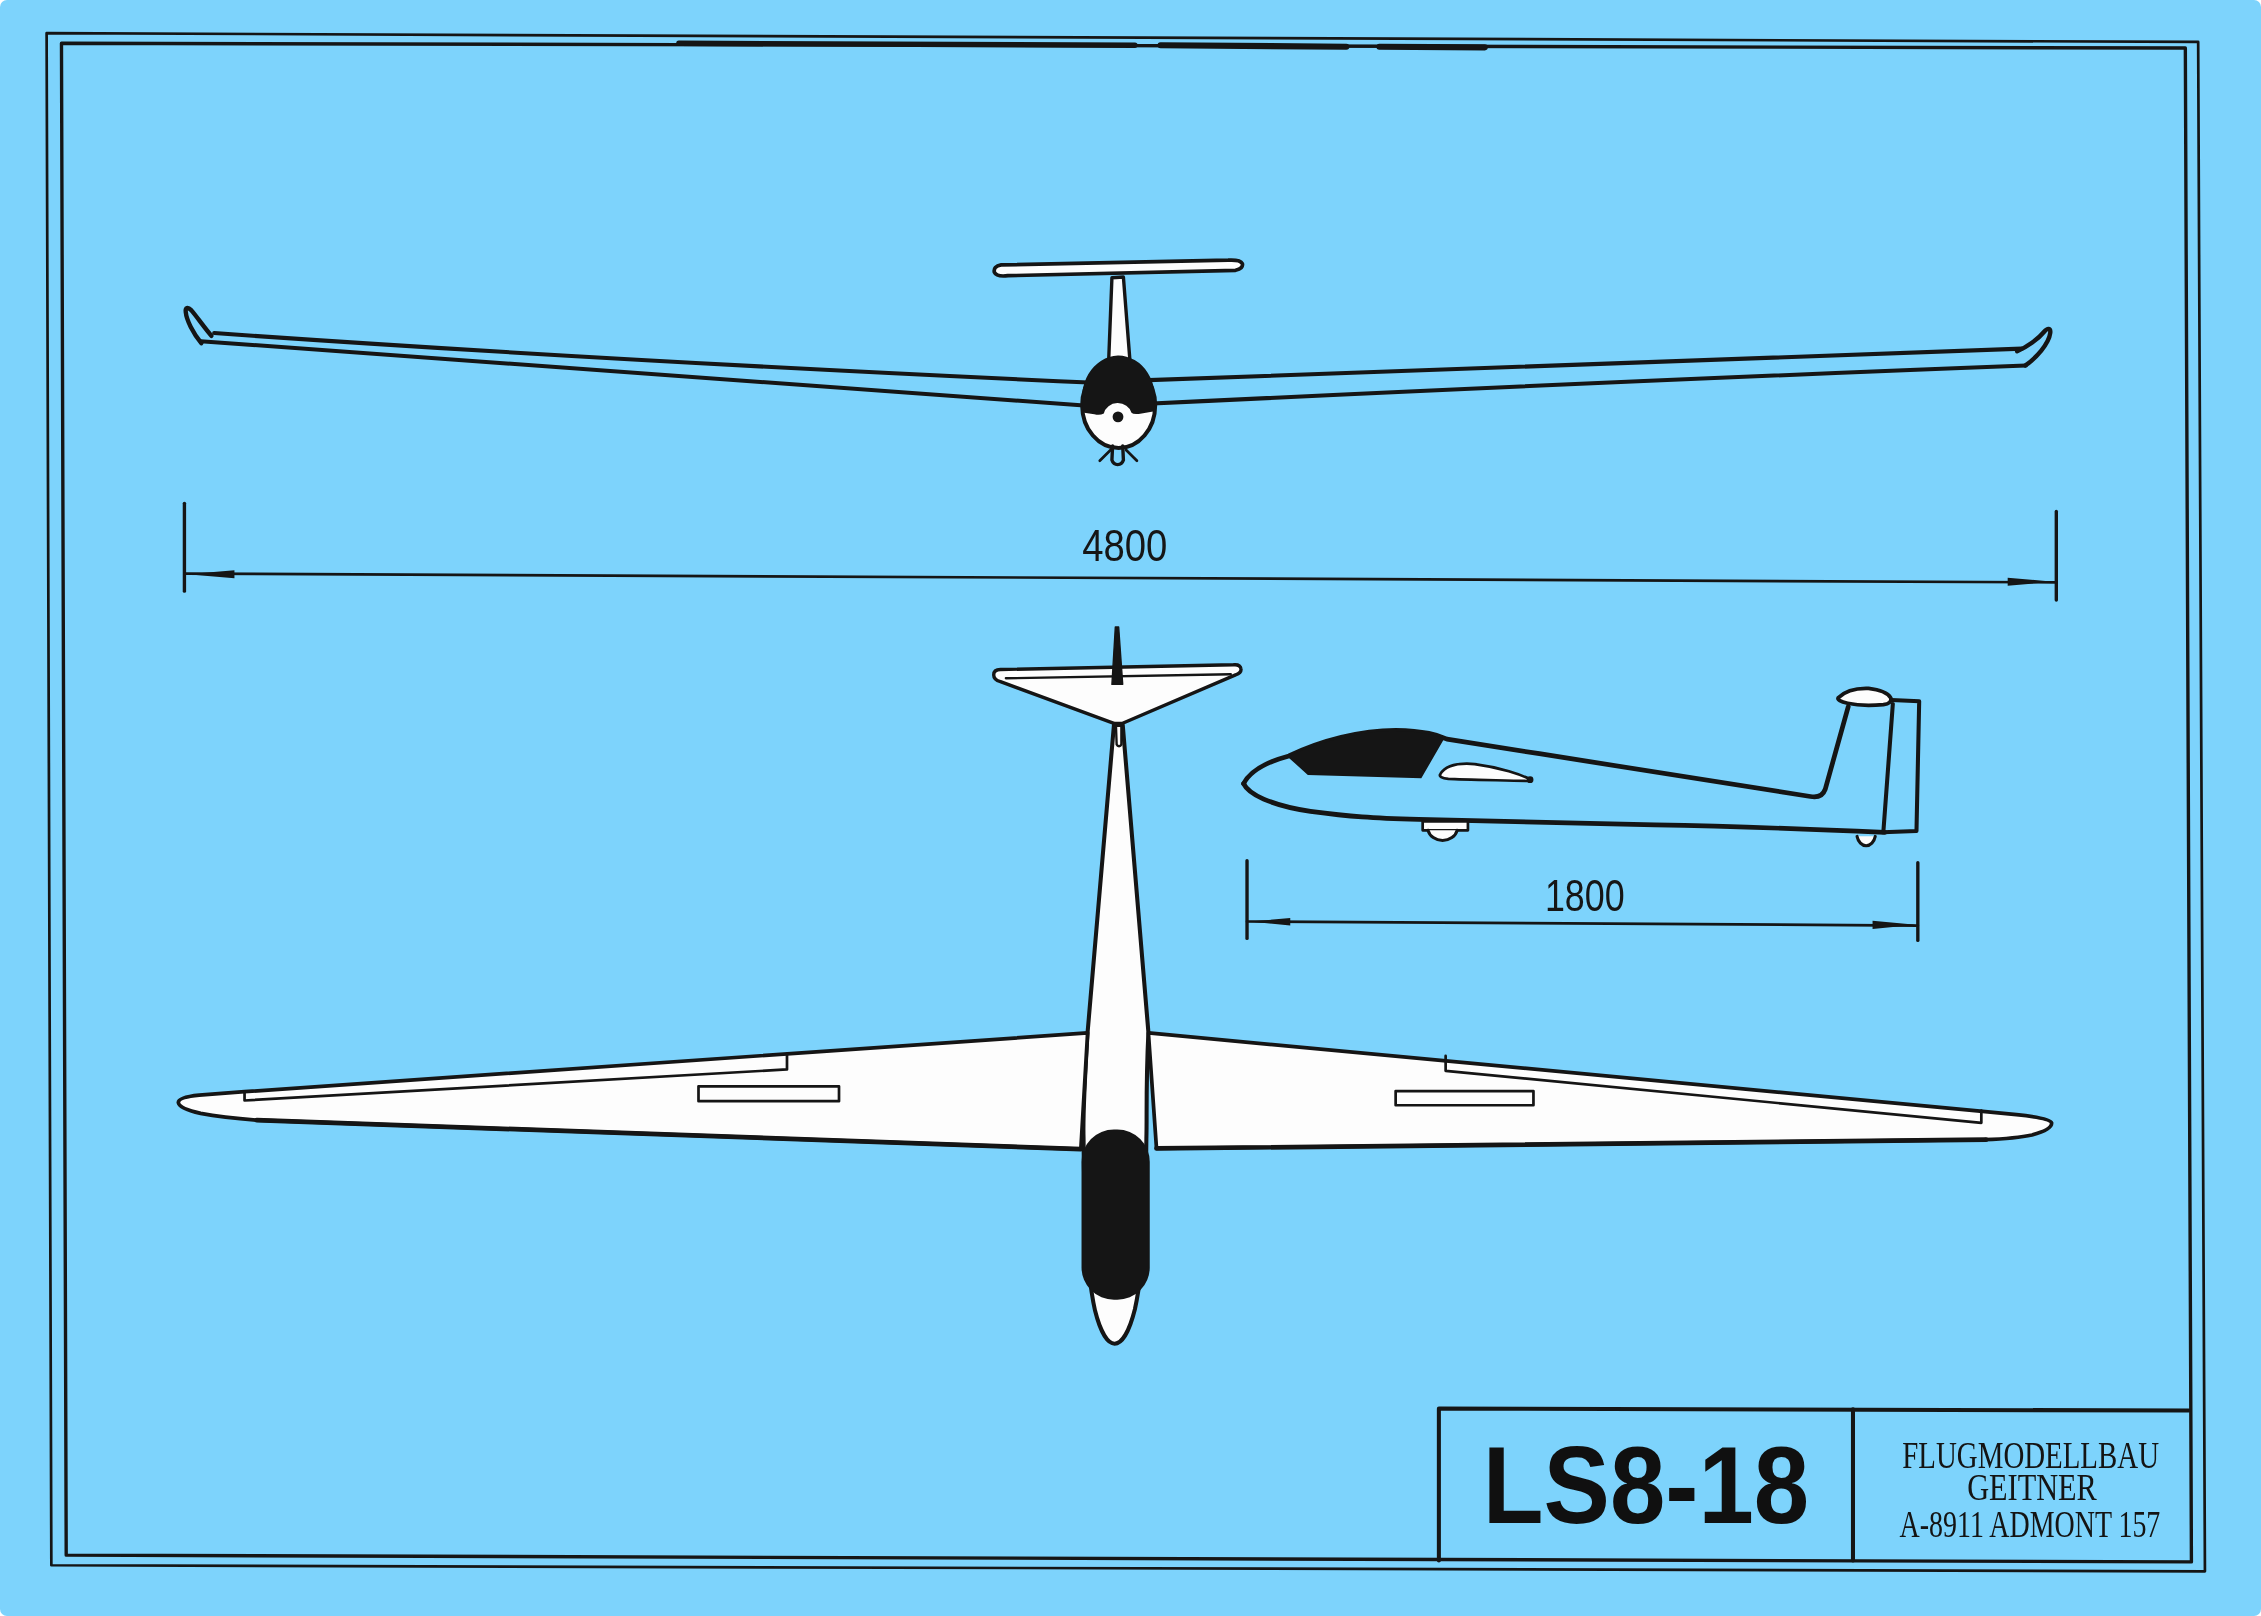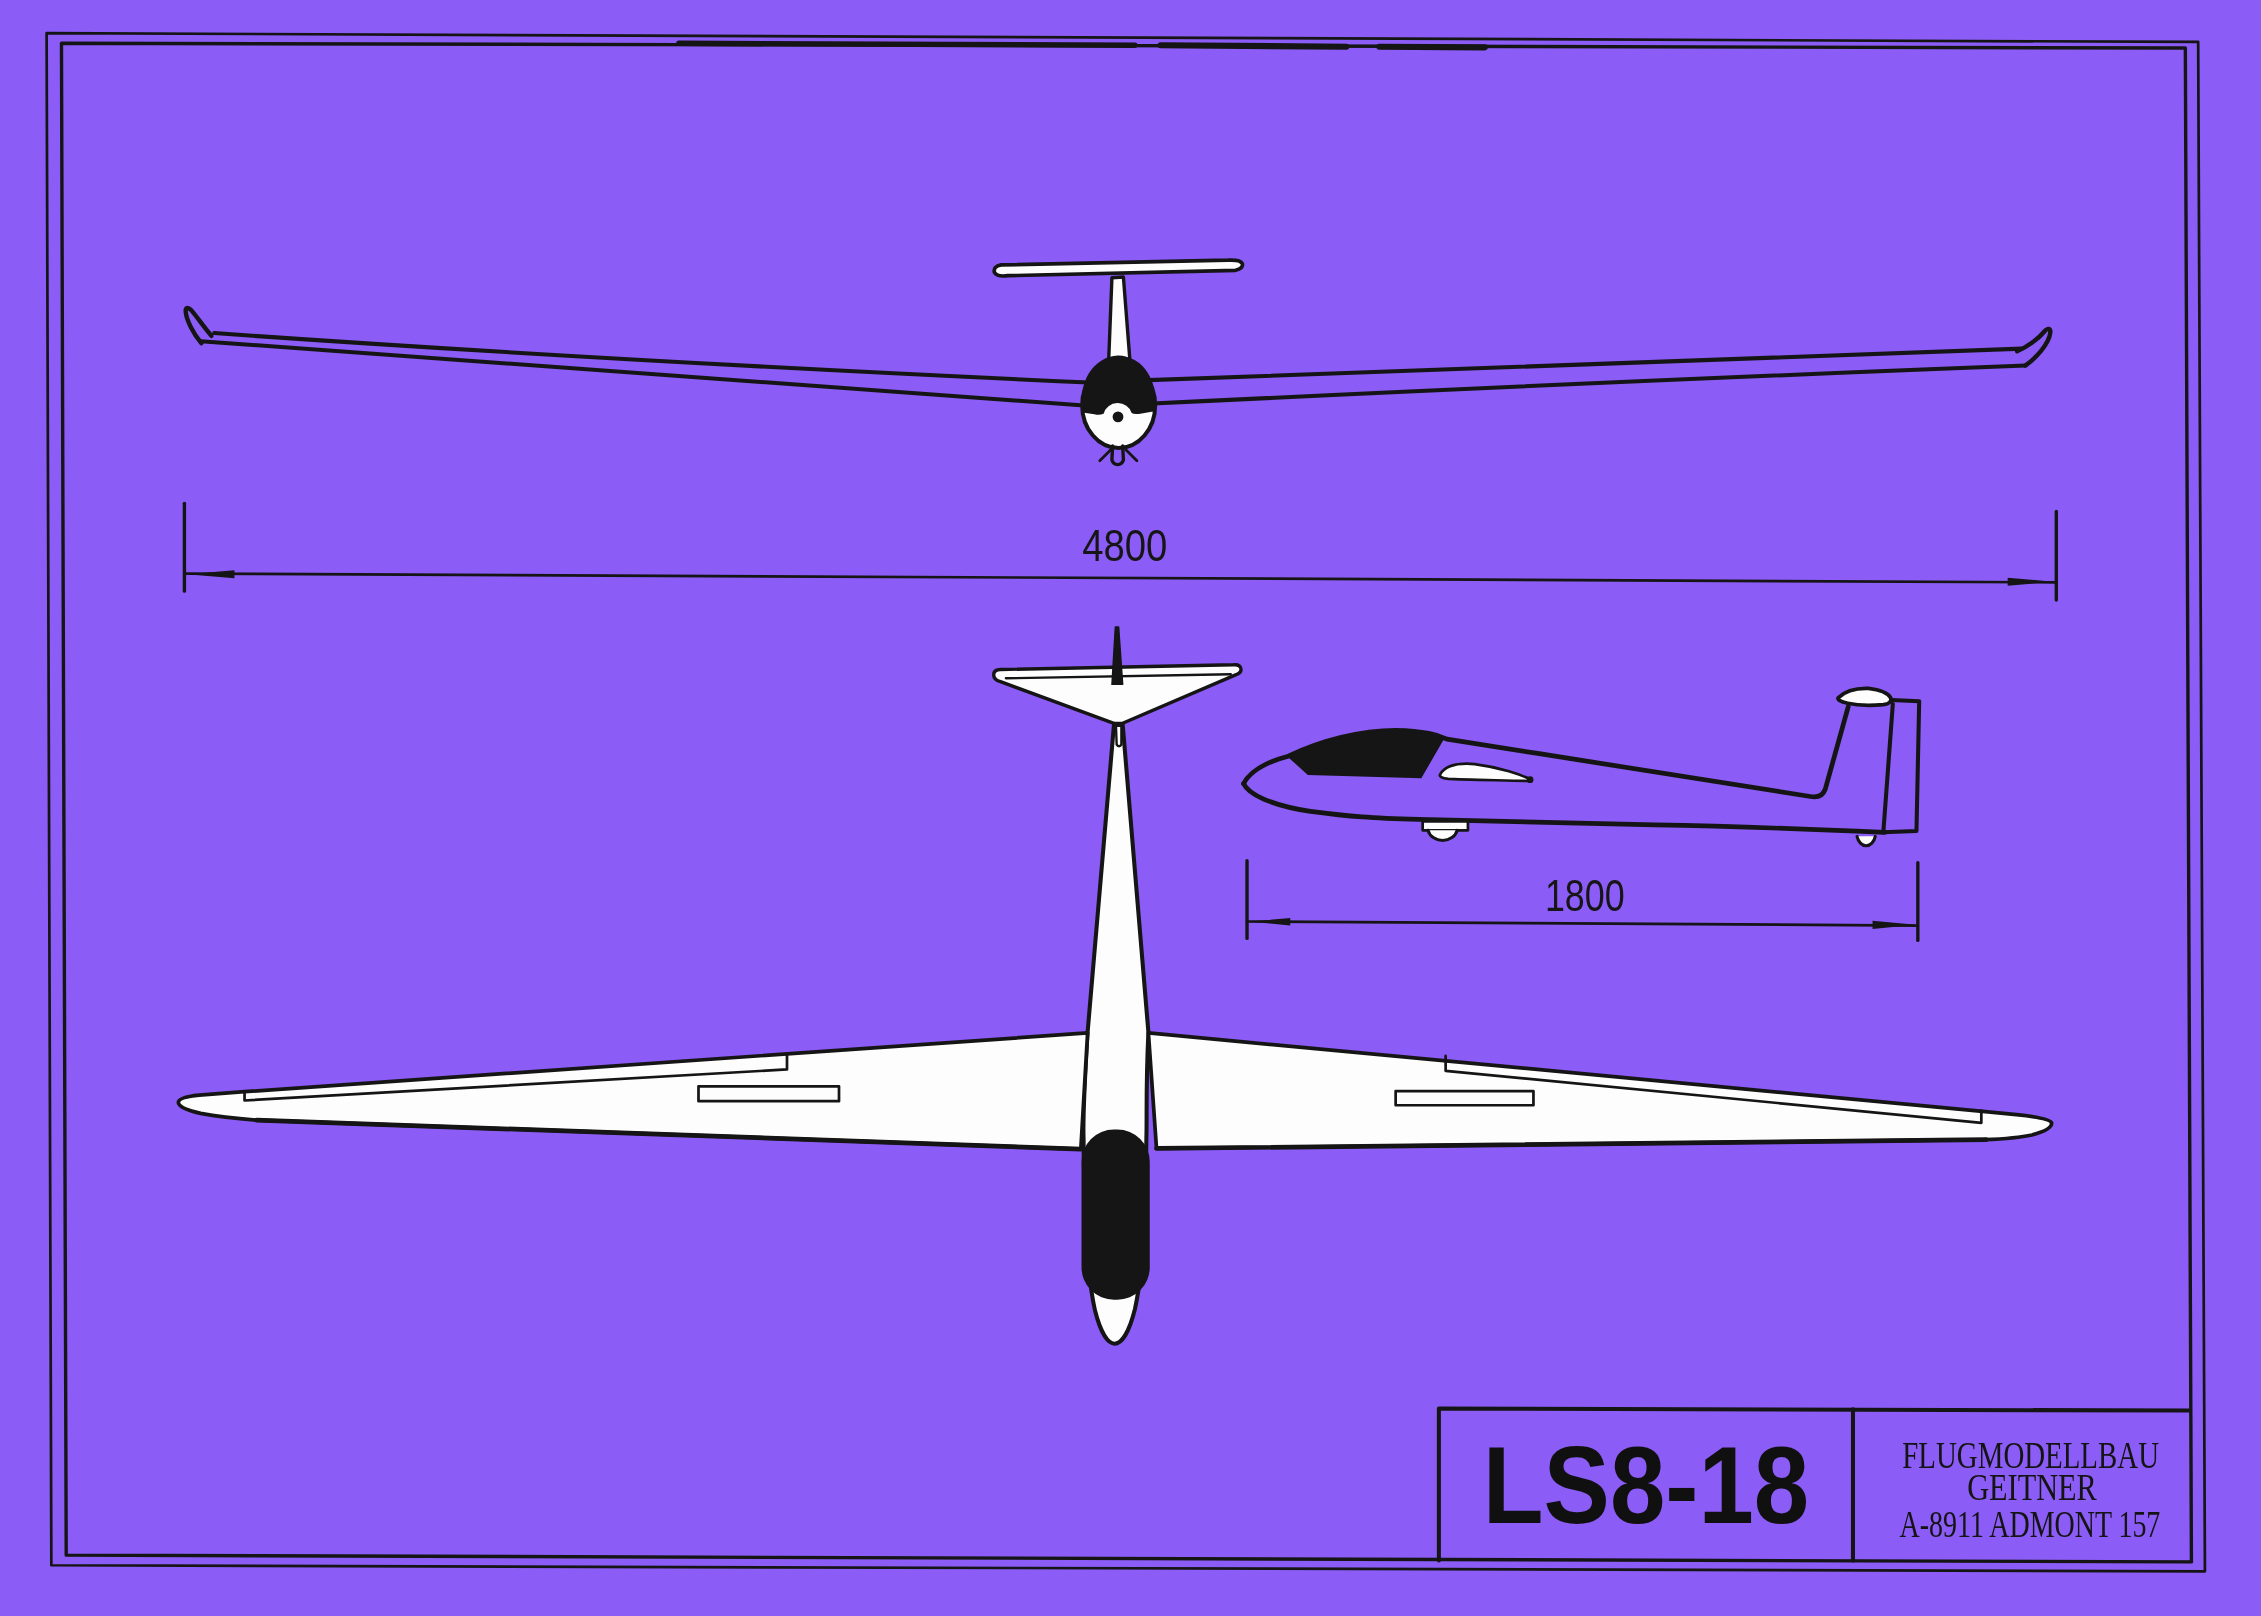--- a/index.html
+++ b/index.html
@@ -1,16 +1,16 @@
 <!DOCTYPE html>
 <html style="font-size:10.8px"><head>
 <meta charset="utf-8">
 <style>
   html,body{margin:0;padding:0;background:#ffffff;}
-  #page{position:relative;width:2261px;height:1616px;background:#8b5cf6;overflow:hidden;}
+  #page{position:relative;width:2261px;height:1616px;background:#7dd3fc;overflow:hidden;border-radius:7px;}
   svg{position:absolute;left:0;top:0;}
   text{font-family:"Liberation Sans", sans-serif;stroke:none !important;}
   .dim{font-size:65px;fill:#161616;}
   .big{font-family:"Liberation Sans", sans-serif;font-weight:bold;font-size:162px;fill:#101010;}
   .ser{font-family:"Liberation Serif", serif;font-size:57px;fill:#141414;}
 </style>
 </head>
 <body>
 <div id="page">
 <svg width="2261" height="1616" viewBox="0 0 3347 2392" xmlns="http://www.w3.org/2000/svg">

